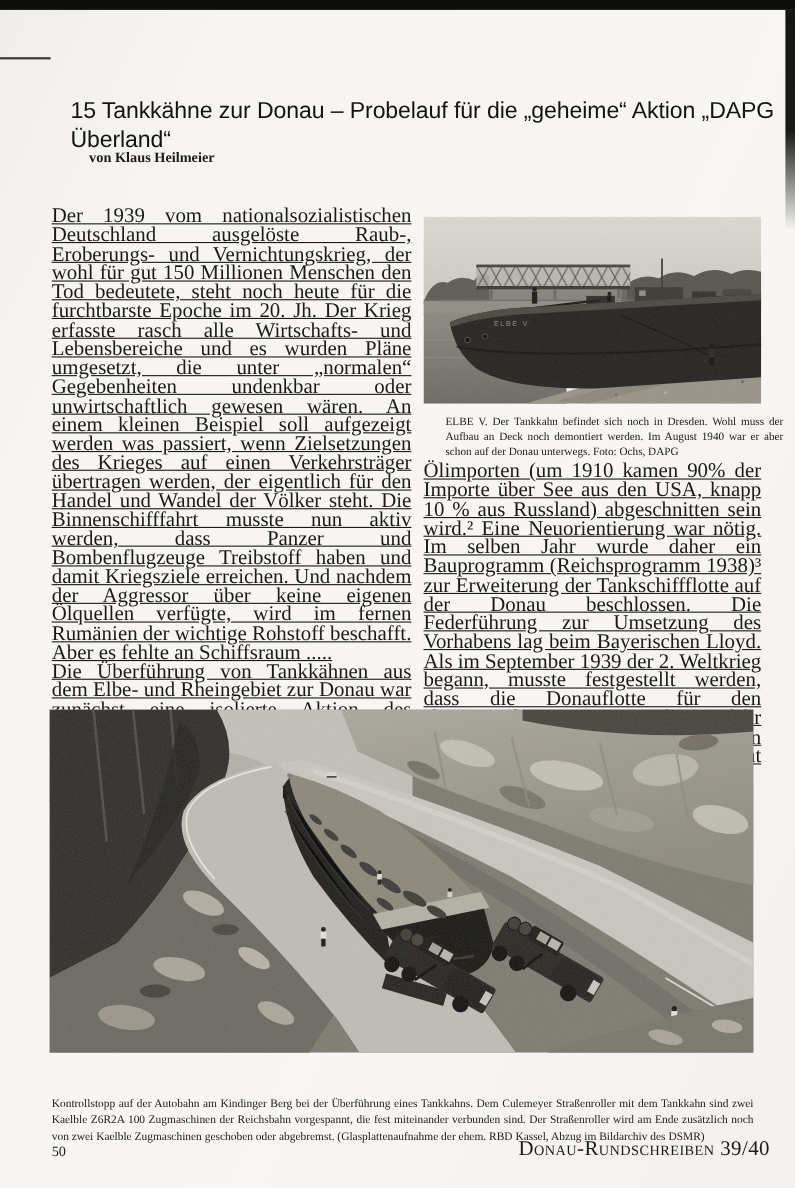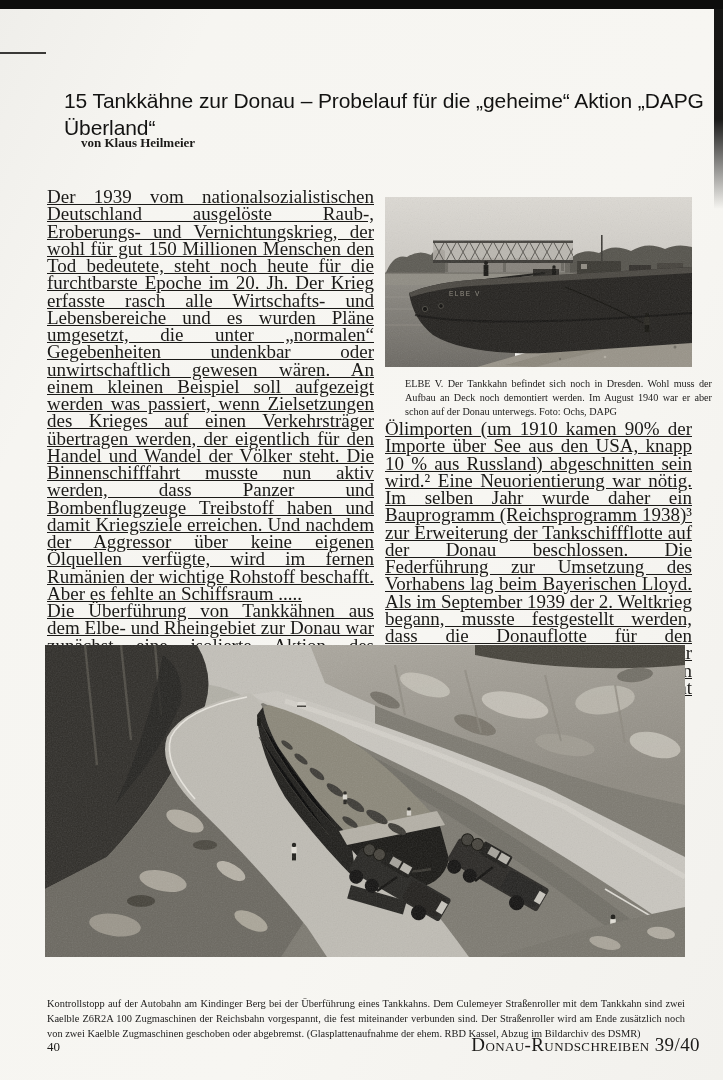--- a/index.html
+++ b/index.html
@@ -305,16 +305,16 @@
 
         <path d="M640,262 L640,312 L452,312 Q540,282 640,262 Z" fill="#78756c"></path>
         <ellipse cx="560" cy="298" rx="16" ry="6" fill="#a9a499" transform="rotate(14 560 298)"></ellipse>
         <ellipse cx="616" cy="288" rx="14" ry="6" fill="#b0aba0" transform="rotate(8 616 288)"></ellipse>
         <rect x="0" y="0" width="640" height="312" filter="url(#grainB)"></rect>
       </g>
     </svg>
   </figure>
   <div class="caption caption-bottom">Kontrollstopp auf der Autobahn am Kindinger Berg bei der Überführung eines Tankkahns. Dem Culemeyer Straßenroller mit dem Tankkahn sind zwei Kaelble Z6R2A 100 Zugmaschinen der Reichsbahn vorgespannt, die fest miteinander verbunden sind. Der Straßenroller wird am Ende zusätzlich noch von zwei Kaelble Zugmaschinen geschoben oder abgebremst. (Glasplattenaufnahme der ehem. RBD Kassel, Abzug im Bildarchiv des DSMR)</div>
 
-  <div class="footer-page-number">40</div>
+  <div class="footer-page-number">50</div>
   <div class="footer-journal">Donau-Rundschreiben 39/40</div>
 
 </div>
 
 </body></html>

